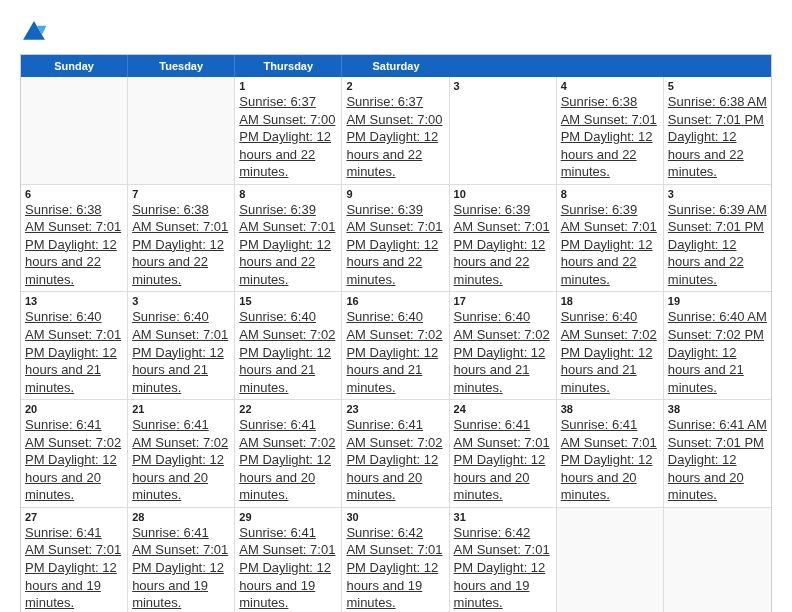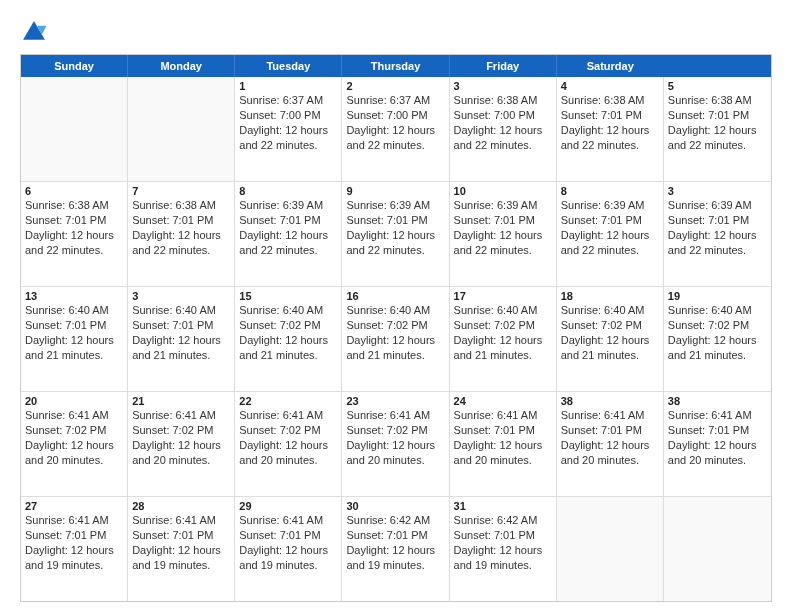--- a/index.html
+++ b/index.html
@@ -96,23 +96,24 @@
     .calendar-day:last-child { border-right: none; }
     .calendar-day.empty { background: #f9f9f9; }
     .day-number {
       font-size: 11px;
       font-weight: bold;
       color: #222;
       display: block;
       margin-bottom: 1px;
     }
     .day-info {
-      font-size: 11px;
+      font-size: 13px;
       color: #333;
       line-height: 1.35;
+      text-decoration: underline;
     }
   </style>
 </head>
 <body>
 
 <div class="page">
   <div class="header">
     <div class="logo">
       <svg class="logo-icon" viewBox="0 0 36 36">
         <rect x="0" y="0" width="36" height="36" fill="white"></rect>
@@ -126,47 +127,42 @@
     </div>
     <div class="title-block">
       <div class="main-title"></div>
       <div class="subtitle"></div>
     </div>
   </div>
 
   <div class="calendar">
     <div class="calendar-header-row">
     <div class="calendar-header-cell">Sunday</div>
-        <div class="calendar-header-cell">Monday</div>
         <div class="calendar-header-cell">Tuesday</div>
         <div class="calendar-header-cell">Thursday</div>
-        <div class="calendar-header-cell">Friday</div>
         <div class="calendar-header-cell">Saturday</div>
       </div>
     <div class="calendar-body">
     <div class="calendar-week">
           <div class="calendar-day empty"></div>
           <div class="calendar-day empty"></div>
           <div class="calendar-day">
             <span class="day-number">1</span>
             <div class="day-info">Sunrise: 6:37 AM
 Sunset: 7:00 PM
 Daylight: 12 hours and 22 minutes.</div>
           </div>
           <div class="calendar-day">
             <span class="day-number">2</span>
             <div class="day-info">Sunrise: 6:37 AM
 Sunset: 7:00 PM
 Daylight: 12 hours and 22 minutes.</div>
           </div>
           <div class="calendar-day">
             <span class="day-number">3</span>
-            <div class="day-info">Sunrise: 6:38 AM
-Sunset: 7:00 PM
-Daylight: 12 hours and 22 minutes.</div>
           </div>
           <div class="calendar-day">
             <span class="day-number">4</span>
             <div class="day-info">Sunrise: 6:38 AM
 Sunset: 7:01 PM
 Daylight: 12 hours and 22 minutes.</div>
           </div>
           <div class="calendar-day">
             <span class="day-number">5</span>
             <div class="day-info">Sunrise: 6:38 AM

